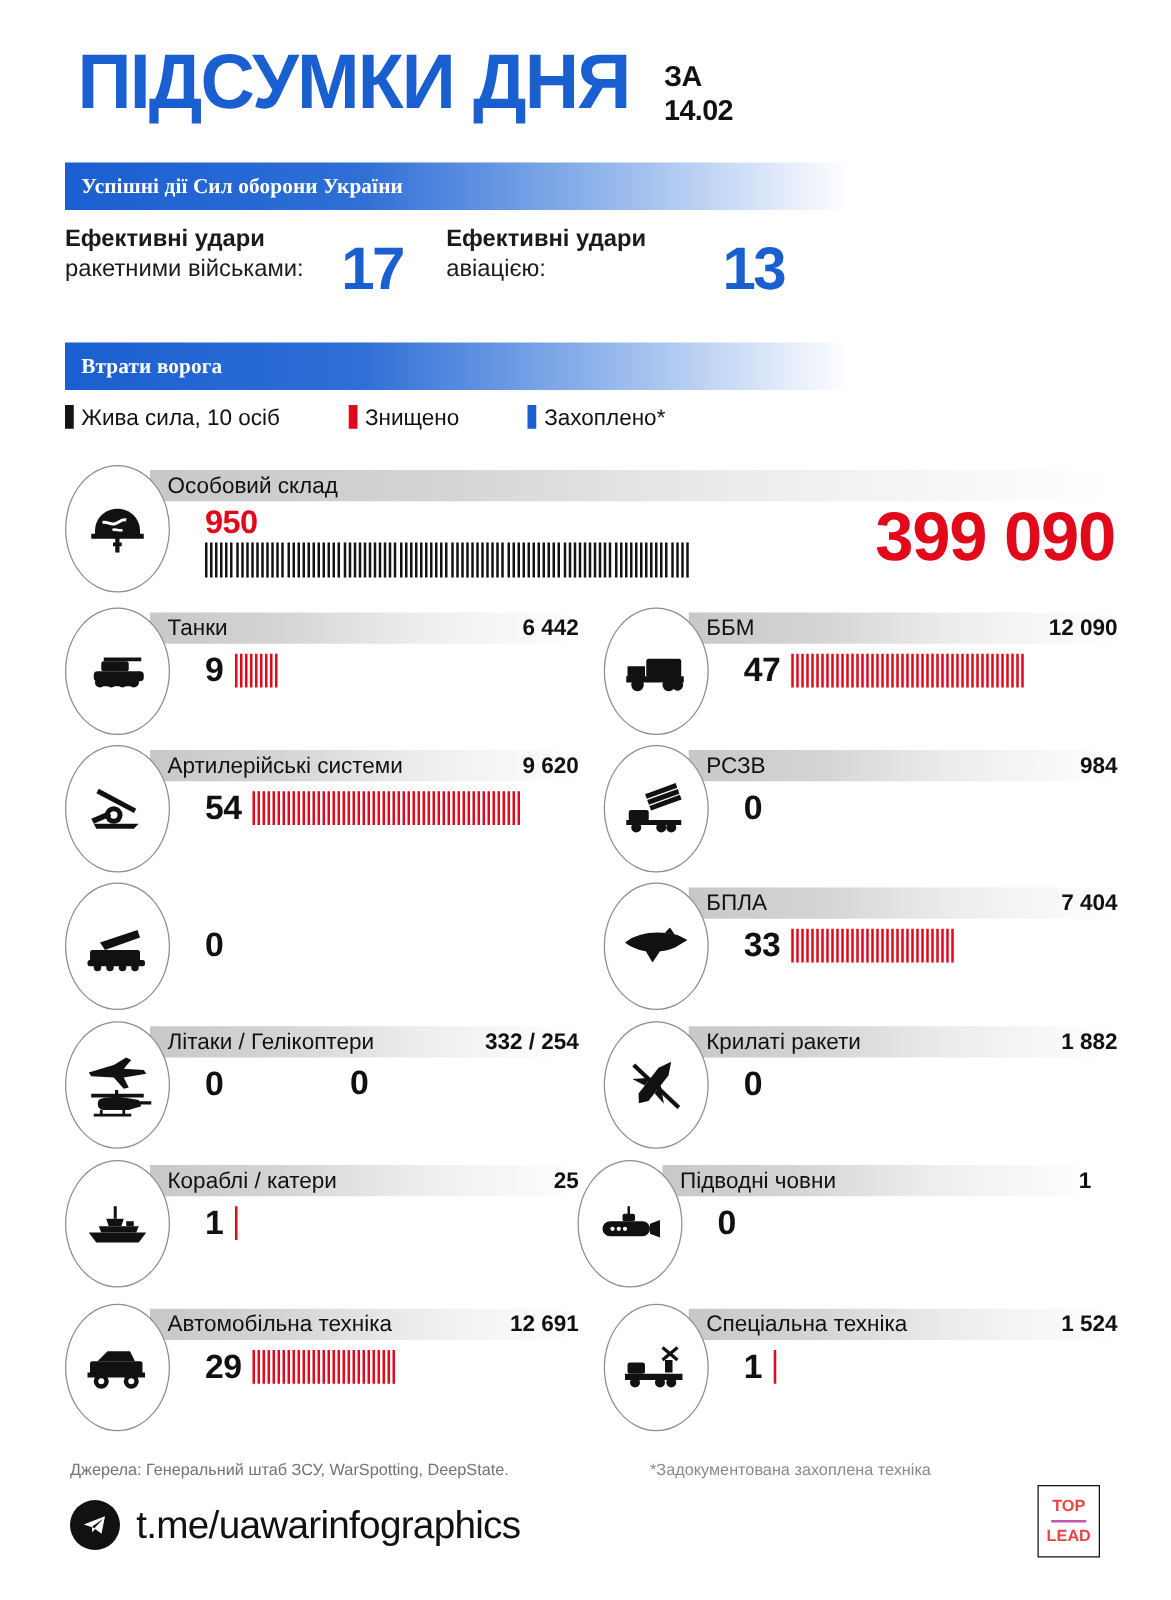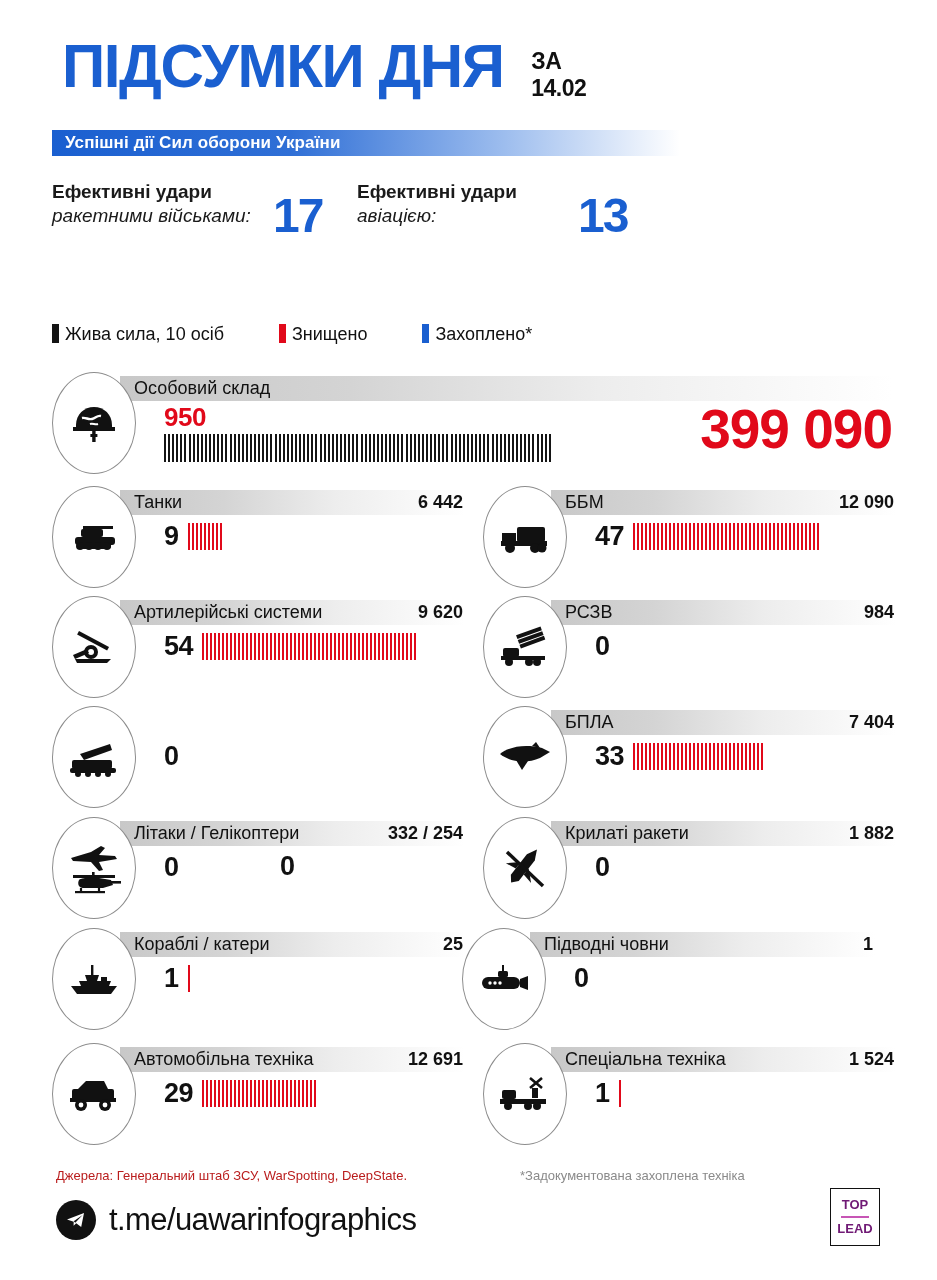--- a/index.html
+++ b/index.html
@@ -20,34 +20,35 @@
   .day-badge .lbl{font-size:14px;font-weight:bold;line-height:1.12;margin-top:6px;}
 
   .title-row{position:absolute;left:62px;top:36px;display:flex;align-items:flex-start;}
   .main-title{
     font-size:62px;font-weight:bold;color:#1a5fd0;letter-spacing:-1.5px;
     line-height:0.96;font-stretch:condensed;transform:scaleX(0.97);transform-origin:left top;
   }
   .title-date{margin-left:14px;margin-top:12px;font-size:23px;font-weight:bold;color:#111;line-height:1.16;letter-spacing:-0.5px;}
 
   .sec-bar{
-    position:absolute;left:52px;height:26px;width:628px;
+    position:absolute;left:52px;height:38px;width:628px;
     display:flex;align-items:center;
     background:linear-gradient(to right,#1a5fd0 0%,#2f6fd6 38%,#9dbdee 72%,#ffffff 100%);
+    font-family:Liberation Serif, serif;
   }
   .sec-bar span{color:#fff;font-size:17px;font-weight:bold;padding-left:13px;letter-spacing:0.1px;}
   #sec-success{top:130px;}
   #sec-losses{top:274px;}
 
   
   .strikes{position:absolute;left:52px;top:180px;width:640px;height:70px;}
   .strike{position:absolute;display:flex;align-items:flex-start;}
   .strike .txt{font-size:19px;line-height:1.24;max-width:215px;}
   .strike .txt b{font-weight:bold;}
-  .strike .txt .light{font-weight:normal;font-style:italic;}
+  .strike .txt .light{font-weight:normal;}
   .strike .val{font-size:48px;font-weight:bold;color:#1a5fd0;line-height:1;margin-left:6px;margin-top:12px;letter-spacing:-2px;}
   #strike-0{left:0;top:0;}
   #strike-1{left:305px;top:0;}
 
   
   .legend{position:absolute;left:52px;top:324px;display:flex;align-items:center;}
   .legend-item{display:flex;align-items:flex-start;margin-right:55px;}
   .legend-sw{width:7px;height:19px;margin-right:6px;display:inline-block;}
   .legend-item span.lt{font-size:18px;color:#111;}
 
@@ -87,30 +88,30 @@
 
   
   .row.col{width:412px;height:108px;}
   .row.col .labelbar{width:345px;}
   .row.col .valrow{top:34px;}
 
   
   .val2{position:absolute;left:228px;top:34px;font-size:27px;font-weight:bold;color:#111;}
 
   
-  .sources{position:absolute;left:56px;top:1168px;font-size:13px;color:#b91c1c;}
+  .sources{position:absolute;left:56px;top:1168px;font-size:13px;color:#737373;}
   .footnote{position:absolute;left:520px;top:1168px;font-size:13px;color:#8a8a8a;}
   .tg{position:absolute;left:56px;top:1200px;display:flex;align-items:center;}
   .tg .tgicon{width:40px;height:40px;border-radius:50%;background:#111;display:flex;align-items:center;justify-content:center;margin-right:13px;}
   .tg .tgurl{font-size:31px;color:#111;letter-spacing:-0.6px;}
   .toplead{
     position:absolute;left:830px;top:1188px;width:48px;height:56px;border:1.6px solid #111;
     display:flex;flex-direction:column;align-items:center;justify-content:center;
   }
-  .toplead .t1,.toplead .t2{font-size:13px;font-weight:bold;color:#701a75;line-height:1.25;}
+  .toplead .t1,.toplead .t2{font-size:13px;font-weight:bold;color:#ef4444;line-height:1.25;}
   .toplead .sep{width:28px;height:1.6px;background:#c755b5;margin:3px 0;}
 </style>
 </head>
 <body>
 
 <div class="page">
 
 
   <div class="title-row">
     <div class="main-title">ПІДСУМКИ ДНЯ</div>
@@ -132,20 +133,23 @@
       <div class="val">17</div>
     </div>
     <div class="strike" id="strike-1">
       <div class="txt">
         <b>Ефективні удари</b><span class="light"> авіацією:</span>
       </div>
       <div class="val">13</div>
     </div>
   </div>
 
+  <div class="sec-bar" id="sec-losses">
+    <span>Втрати ворога</span>
+  </div>
 
   <div class="legend" id="legend">
       <div class="legend-item">
         <span class="legend-sw" style="background: rgb(20, 20, 20);"></span>
         <span class="lt">Жива сила, 10 осіб</span>
       </div>
       <div class="legend-item">
         <span class="legend-sw" style="background: rgb(225, 9, 26);"></span>
         <span class="lt">Знищено</span>
       </div>

